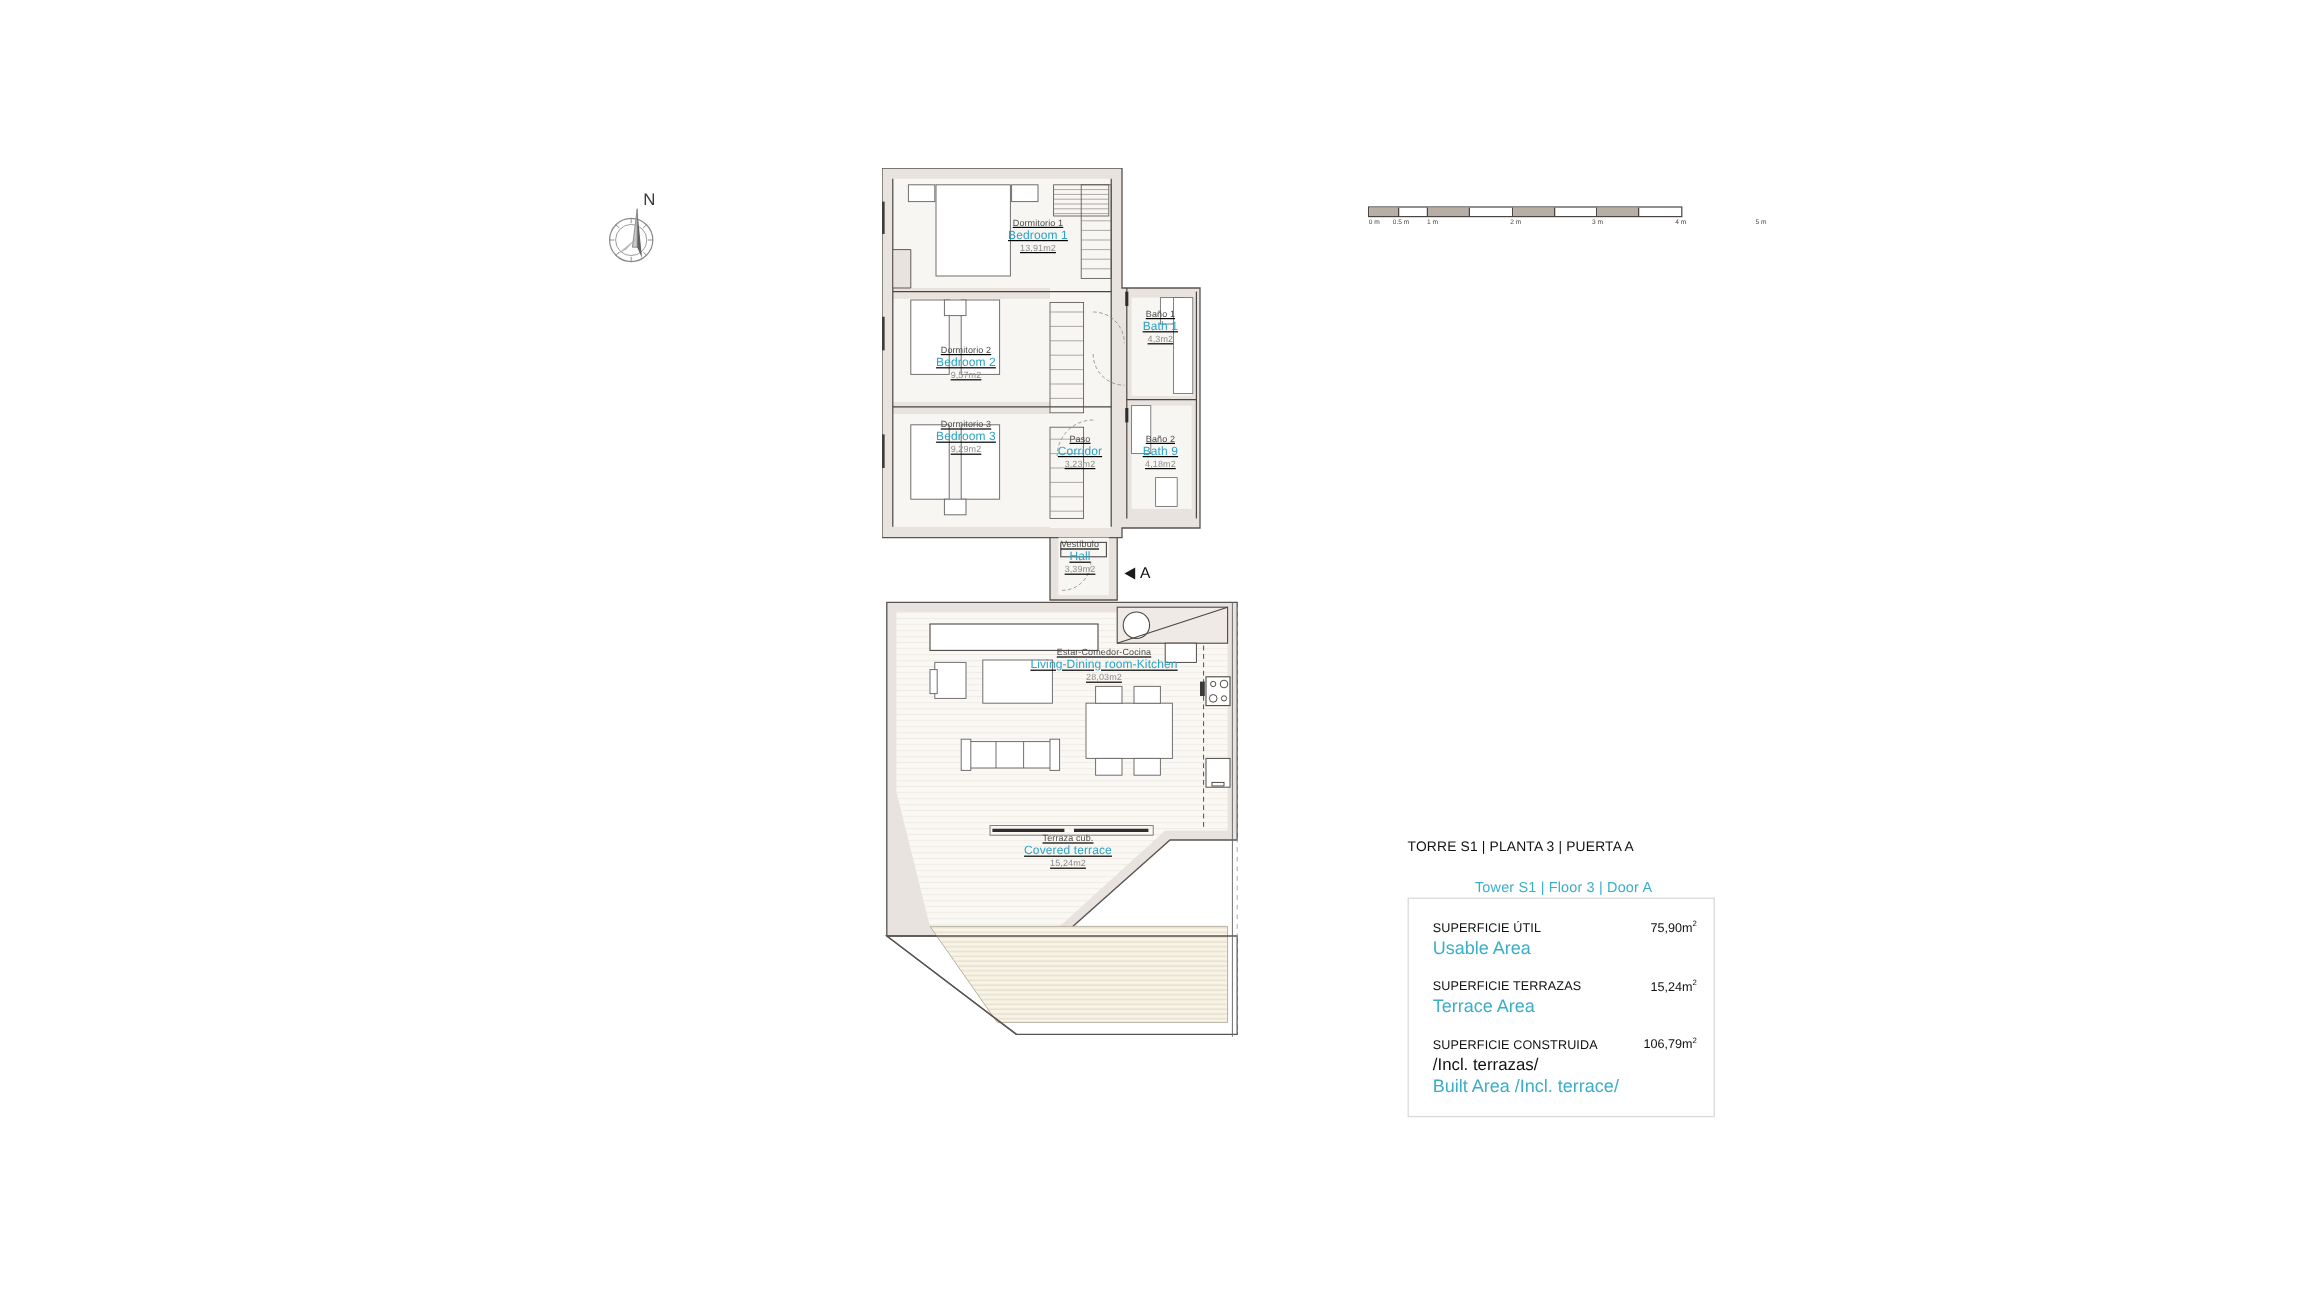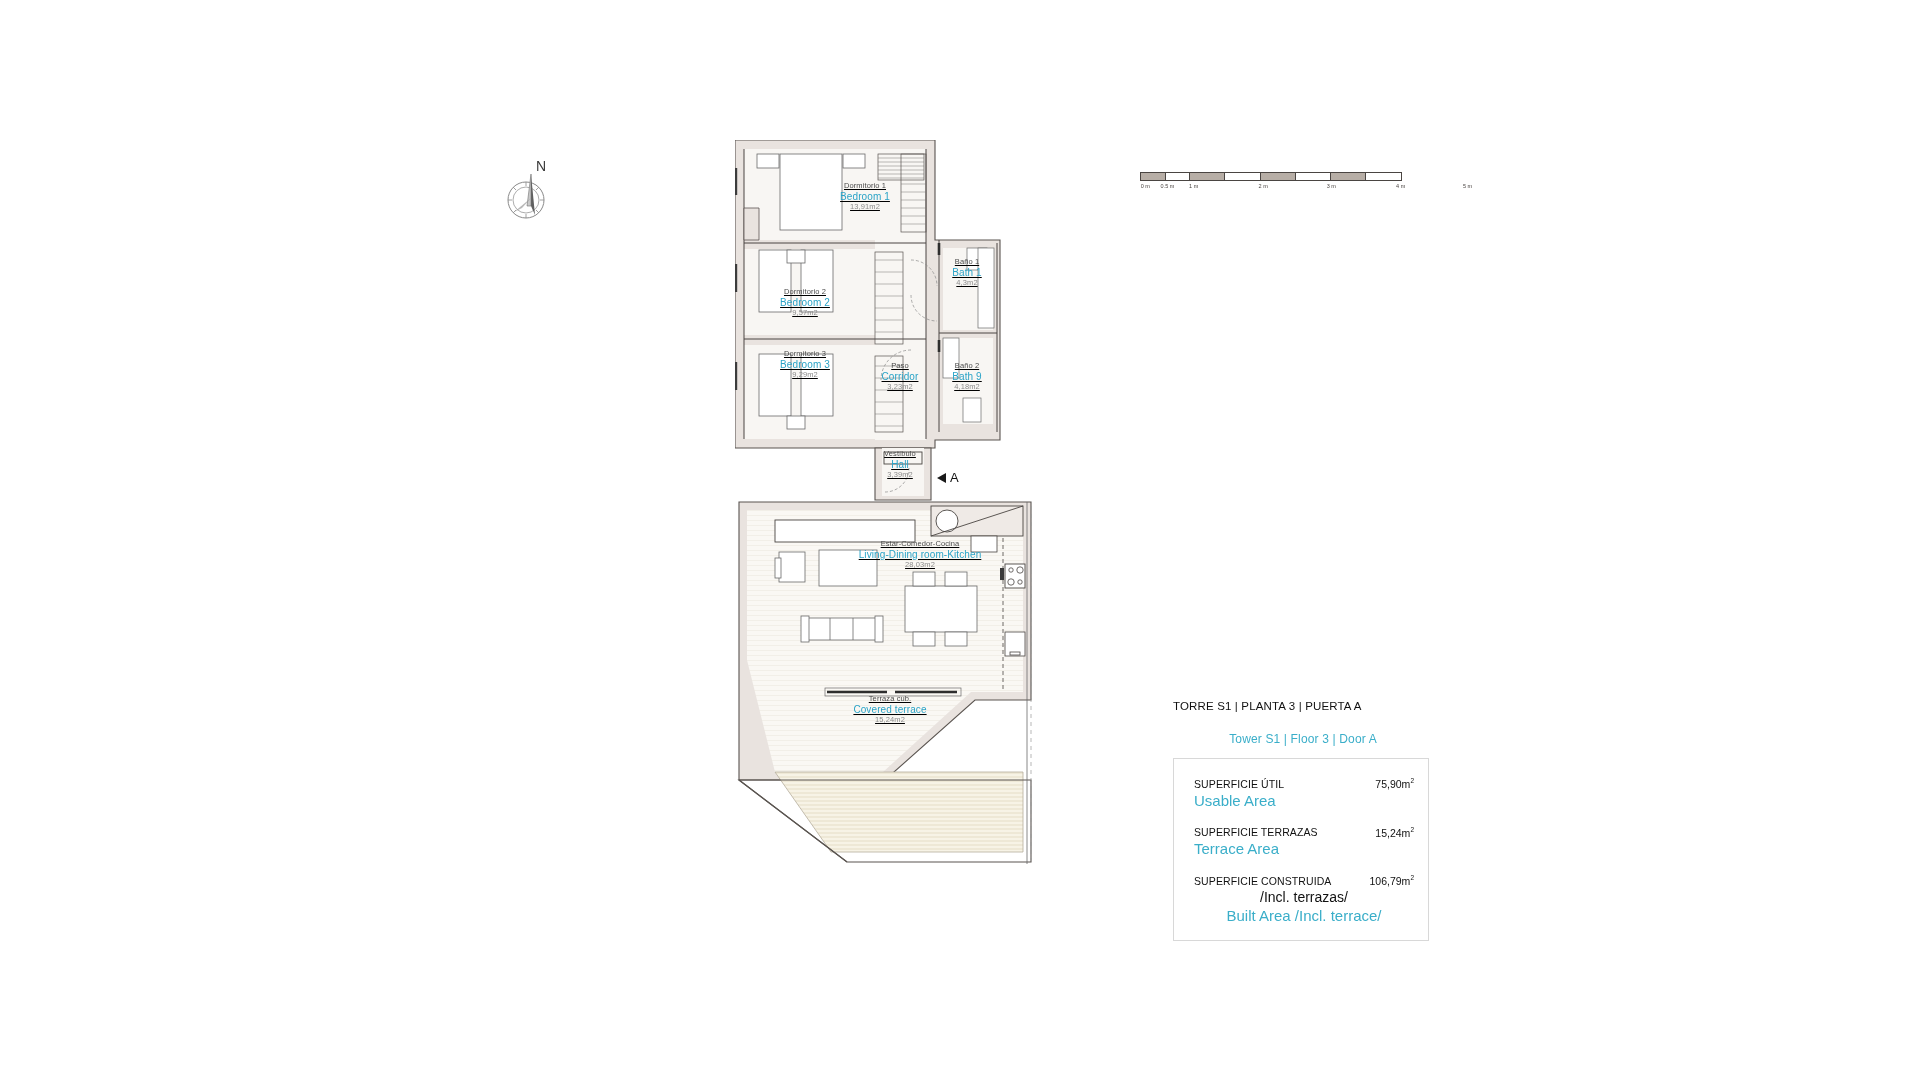--- a/index.html
+++ b/index.html
@@ -43,25 +43,25 @@
     width:0;height:0;border-top:5px solid transparent;border-bottom:5px solid transparent;
     border-right:9px solid #1a1a1a;
   }
   .doormark .lbl{font-size:13px;color:#111;font-weight:400;}
 
   
   .info{position:absolute;left:1173px;top:700px;width:260px;}
   .info .title-es{font-size:11.5px;color:#111;letter-spacing:.15px;white-space:nowrap;}
   .info .title-en{font-size:12px;color:#3aaec9;letter-spacing:.15px;white-space:nowrap;margin-top:20px;text-align:center;}
   .info .box{
-    margin-top:12px;border:1px solid #d8d8d8;background:#fff;
+    margin-top:2px;border:1px solid #d8d8d8;background:#fff;
     padding:18px 14px 16px 20px;box-sizing:border-box;width:256px;
   }
   .arow{margin-bottom:17px;}
-  .arow:last-child{margin-bottom:0;text-align:center;}
+  .arow:last-child{margin-bottom:0;}
   .arow .line{display:flex;align-items:baseline;}
   .arow .lab{font-size:10.5px;color:#111;letter-spacing:.1px;white-space:nowrap;}
   .arow .val{font-size:10.5px;color:#111;margin-left:auto;white-space:nowrap;}
   .arow .val sup{font-size:6.5px;vertical-align:super;}
   .arow .sub-es{font-size:14px;color:#111;margin-top:2px;}
   .arow .sub-en{font-size:15px;color:#3aaec9;margin-top:2px;white-space:nowrap;}
 
   
   .logo{position:absolute;left:512px;top:732px;width:175px;height:182px;}
   .logo .frame{position:absolute;inset:0;}

